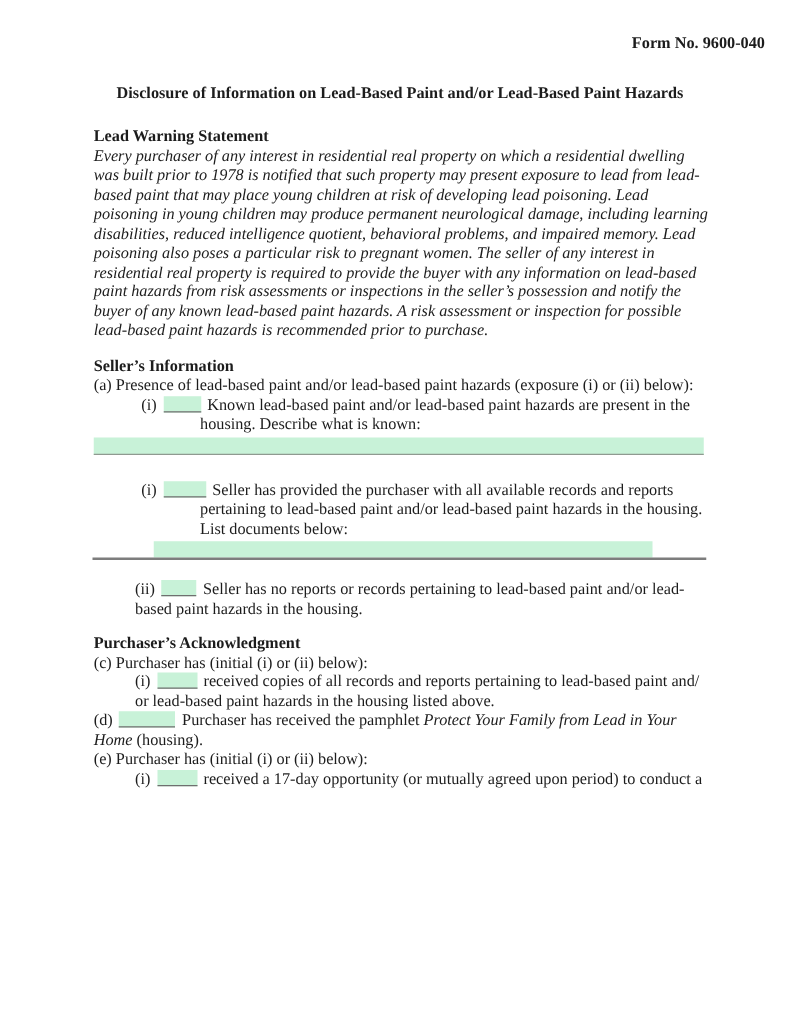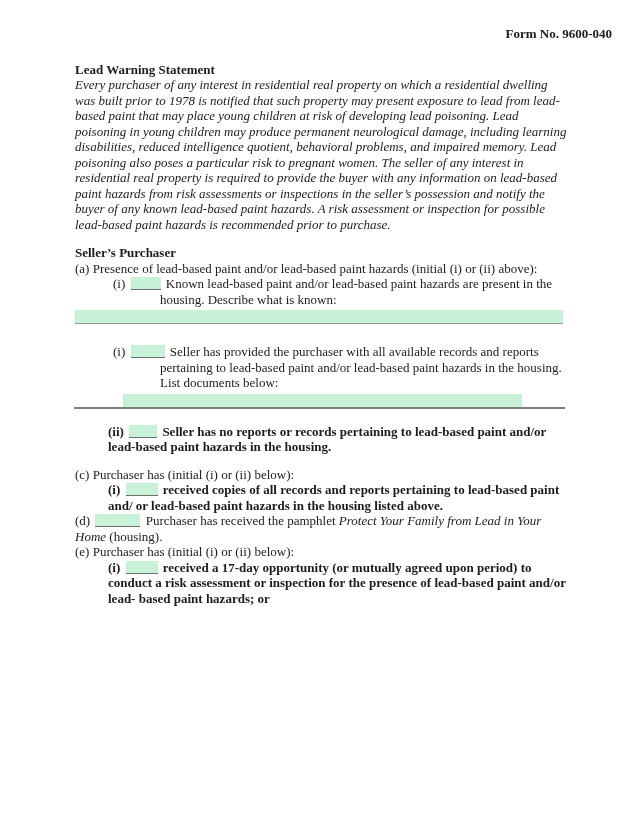--- a/index.html
+++ b/index.html
@@ -49,21 +49,20 @@
     text-indent: -18px;
   }
   
   .l2-hang {
     padding-left: 85px;
     text-indent: -47px;
   }
   
   .l2-flat {
     padding-left: 33px;
-    font-weight: bold;
   }
 
   .blank {
     display: inline-block;
     width: 30px;
     height: 12px;
     background: var(--hl, #c8f2d8);
     border-bottom: 1.4px solid #6f6f6f;
     vertical-align: -2px;
     margin: 0 2px;
@@ -95,45 +94,47 @@
   .u { text-decoration: underline; }
   .it { font-style: italic; }
 </style>
 </head>
 <body>
 
 <div class="page">
 
   <div class="form-no">Form No. 9600-040</div>
 
+  <div class="doc-title">Disclosure of Information on Lead-Based Paint and/or Lead-Based Paint Hazards</div>
 
   <div class="content">
 
     <div class="section-heading">Lead Warning Statement</div>
     <p class="warning-body">Every purchaser of any interest in residential real property on which a residential dwelling was built prior to 1978 is notified that such property may present exposure to lead from lead-based paint that may place young children at risk of developing lead poisoning. Lead poisoning in young children may produce permanent neurological damage, including learning disabilities, reduced intelligence quotient, behavioral problems, and impaired memory. Lead poisoning also poses a particular risk to pregnant women. The seller of any interest in residential real property is required to provide the buyer with any information on lead-based paint hazards from risk assessments or inspections in the seller’s possession and notify the buyer of any known lead-based paint hazards. A risk assessment or inspection for possible lead-based paint hazards is recommended prior to purchase.</p>
 
     <div class="sellers-gap"></div>
 
-    <div class="section-heading">Seller’s Purchaser</div>
+    <div class="section-heading">Seller’s Information</div>
 
-    <div class="l1"><span>(a)</span> <span>Presence of lead-based paint and/or lead-based paint hazards (initial (i) or (ii) above):</span></div>
+    <div class="l1"><span>(a)</span> <span>Presence of lead-based paint and/or lead-based paint hazards (exposure (i) or (ii) below):</span></div>
 
     <div class="l2-hang"><span>(i)</span> <span class="blank"></span> <span>Known lead-based paint and/or lead-based paint hazards are present in the housing. Describe what is known:</span></div>
     <div class="field-bar describe-field"></div>
 
 
 
     <div class="l2-hang"><span>(i)</span> <span class="blank" style="width:34px"></span> <span>Seller has provided the purchaser with all available records and reports pertaining to lead-based paint and/or lead-based paint hazards in the housing. List documents below:</span></div>
     <div class="field-bar documents-field"></div>
     <div class="documents-rule"></div>
 
     <div class="l2-flat"><span>(ii)</span> <span class="blank" style="width:28px"></span> <span>Seller has no reports or records pertaining to lead-based paint and/or lead-based paint hazards in the housing.</span></div>
 
     <div class="purchaser-gap"></div>
 
+    <div class="section-heading">Purchaser’s Acknowledgment</div>
 
     <div class="l1"><span>(c)</span> <span>Purchaser has (initial (i) or (ii) below):</span></div>
 
     <div class="l2-flat"><span>(i)</span> <span class="blank" style="width:32px"></span> <span>received copies of all records and reports pertaining to lead-based paint and/ or lead-based paint hazards in the housing listed above.</span></div>
 
 
     <div><span>(d)</span> <span class="blank blank-wide"></span> <span>Purchaser has received the pamphlet</span> <span class="it">Protect Your Family from Lead in Your Home</span> <span>(housing).</span></div>
 
     <div class="l1"><span>(e)</span> <span>Purchaser has (initial (i) or (ii) below):</span></div>
 

